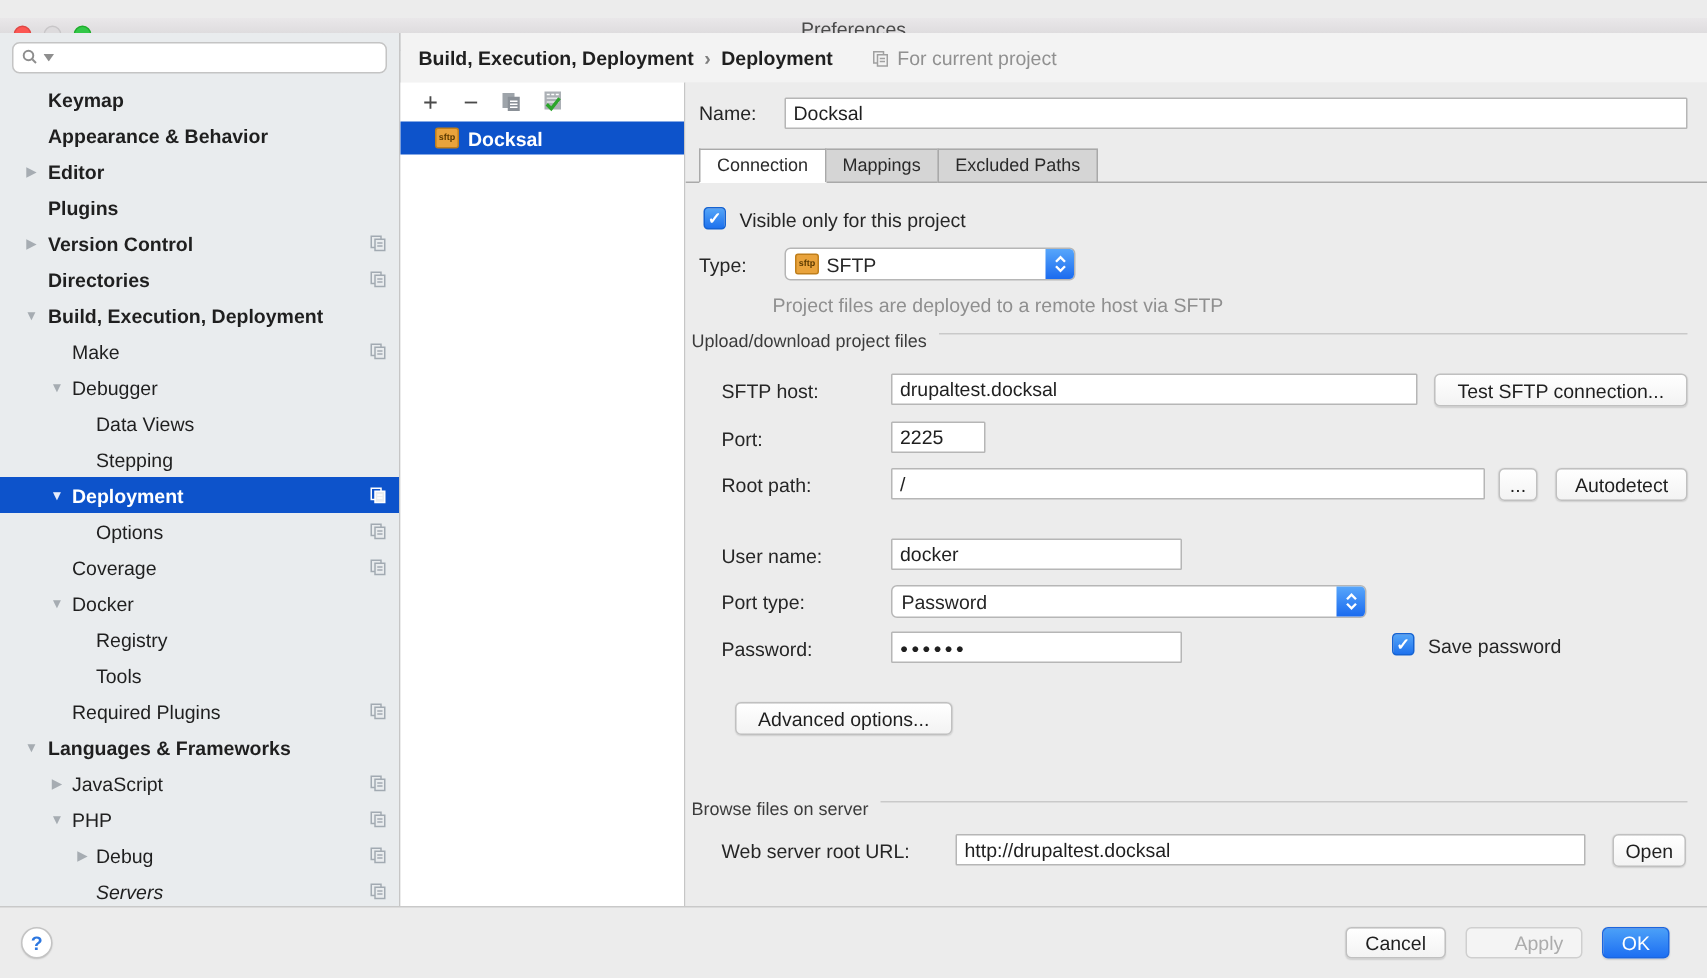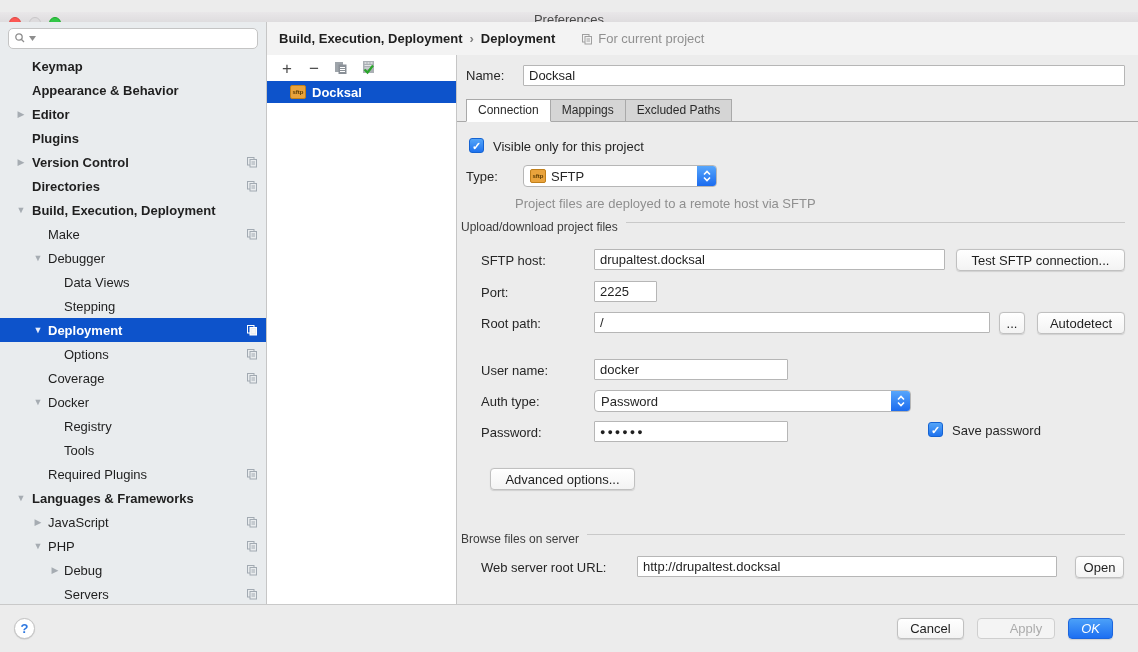--- a/index.html
+++ b/index.html
@@ -128,21 +128,21 @@
     margin-left:14px; color:#2C77E0; font-size:13px; font-weight:bold;
     display:flex; align-items:center; justify-content:center; box-shadow:0 0.5px 1px rgba(0,0,0,0.15);
   }
   .footer-btns { margin-left:auto; margin-right:25px; display:flex; gap:13px; align-items:center; }
   .fbtn {
     height:21px; min-width:48px; padding:0 12px; border:1px solid #C0C0C0; border-radius:4px;
     background:linear-gradient(#FFFFFF,#F3F3F3); font-size:13px; color:#1F1F1F;
     display:flex; align-items:center; justify-content:center; box-shadow:0 0.5px 1px rgba(0,0,0,0.12);
   }
   .fbtn.disabled { color:#ACACAC; background:#F4F4F4; border-color:#CFCFCF; box-shadow:none;padding-left:32px; }
-  .fbtn.primary { background:linear-gradient(#4BA0F8,#1D6FF2); border-color:#1C66DE; color:#fff; min-width:38px;font-style:italic; }
+  .fbtn.primary { background:linear-gradient(#4BA0F8,#1D6FF2); border-color:#1C66DE; color:#fff; min-width:38px; }
 </style>
 </head>
 <body>
 
 <div class="window">
 
   <div class="titlebar">
     <div class="traffic">
       <span class="light red"></span>
       <span class="light gray"></span>
@@ -339,21 +339,21 @@
       <svg width="12" height="12" viewBox="0 0 12 12" fill="none" stroke="currentColor" stroke-width="1">
         <rect x="1.5" y="1.5" width="6.5" height="7.5"></rect>
         <rect x="4" y="3.5" width="6.5" height="7.5" fill="#E9ECEE"></rect>
         <line x1="5.5" y1="6" x2="9" y2="6"></line>
         <line x1="5.5" y1="8" x2="9" y2="8"></line>
       </svg>
     </span>
   </div>
           <div class="tree-row">
     <span class="arrow" style="left: 49px;"></span>
-    <span class="t-label" style="margin-left: 64px;">Servers</span>
+    <span class="t-label" style="margin-left: 64px; font-style: italic;">Servers</span>
     <span class="copy-ic">
       <svg width="12" height="12" viewBox="0 0 12 12" fill="none" stroke="currentColor" stroke-width="1">
         <rect x="1.5" y="1.5" width="6.5" height="7.5"></rect>
         <rect x="4" y="3.5" width="6.5" height="7.5" fill="#E9ECEE"></rect>
         <line x1="5.5" y1="6" x2="9" y2="6"></line>
         <line x1="5.5" y1="8" x2="9" y2="8"></line>
       </svg>
     </span>
   </div>
         </div>
@@ -448,21 +448,21 @@
           <input class="field" style="left: 137px; top: 226px; width: 63px;" value="2225">
 
           <span class="flabel" style="left:24px; top:261px;">Root path:</span>
           <input class="field" style="left: 137px; top: 257px; width: 396px;" value="/">
           <span class="btn" style="left:542px; top:257px; width:26px; padding:0;">...</span>
           <span class="btn" style="left:580px; top:257px; width:88px;">Autodetect</span>
 
           <span class="flabel" style="left:24px; top:308px;">User name:</span>
           <input class="field" style="left: 137px; top: 304px; width: 194px;" value="docker">
 
-          <span class="flabel" style="left:24px; top:339px;">Auth type:</span>
+          <span class="flabel" style="left:24px; top:339px;">Port type:</span>
           <div class="popup" style="left:137px; top:335px; width:317px;">
             <span>Password</span>
             <span class="cap">
               <svg width="10" height="14" viewBox="0 0 10 14" fill="none" stroke="#fff" stroke-width="1.6">
                 <path d="M2 5.5 L5 2.5 L8 5.5"></path>
                   <path d="M2 8.5 L5 11.5 L8 8.5"></path>
               </svg>
             </span>
           </div>
 

